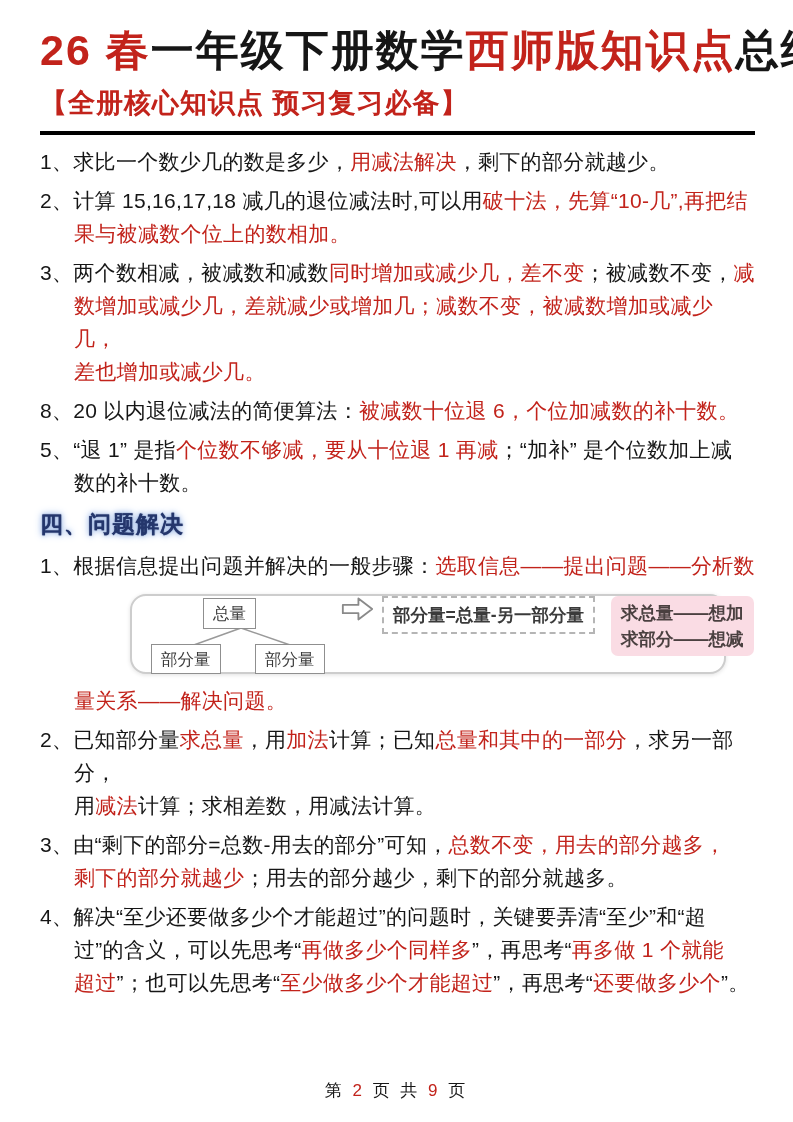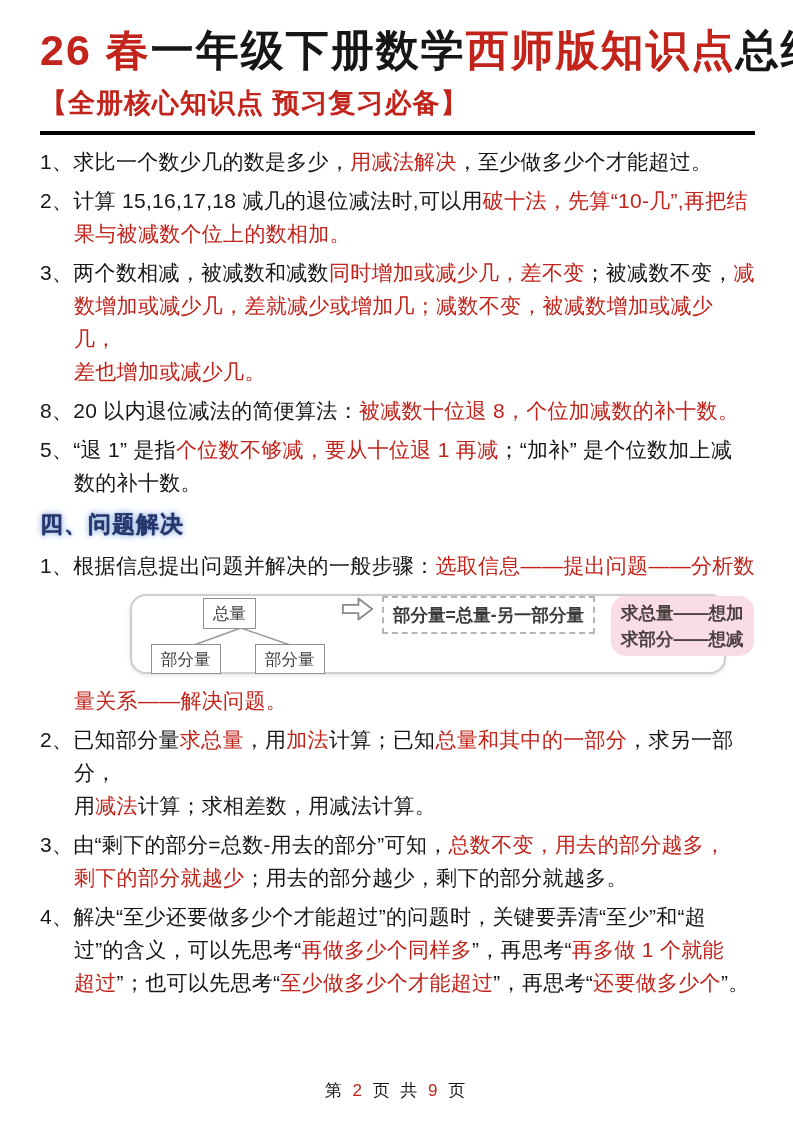--- a/index.html
+++ b/index.html
@@ -69,45 +69,45 @@
   .flow-arrow{flex:0 0 auto;margin:0 8px 0 10px;display:flex;align-items:center;}
   .formula-box{
     flex:0 0 auto;
     border:2px dashed #b5b5b5;
     padding:4px 9px;
     font-size:17.5px;line-height:26px;color:#3a3a3a;
     font-weight:700;white-space:nowrap;
   }
   .tip-box{
     flex:0 0 auto;margin-left:16px;
-    background:var(--pink-bg);border-radius:15px;
+    background:var(--pink-bg);border-radius:7px;
     padding:4px 10px;
     font-size:17.5px;line-height:26px;color:#4a4040;
     font-weight:700;white-space:nowrap;
   }
   .footer{
     position:absolute;left:0;right:0;bottom:20px;
     text-align:center;font-size:17px;letter-spacing:3px;
   }
 </style>
 </head>
 <body>
 
 <div class="page">
   <h1 class="title"><span class="run-red">26 春</span><span class="run-black">一年级下册数学</span><span class="run-red">西师版知识点</span><span class="run-black">总结</span></h1>
   <div class="subtitle">【全册核心知识点  预习复习必备】</div>
   <hr class="divider">
   <div id="content">
-      <p class="para"><span class="run-black">1、求比一个数少几的数是多少，</span><span class="run-red">用减法解决</span><span class="run-black">，至少做多少个才能超过。</span></p>
+      <p class="para"><span class="run-black">1、求比一个数少几的数是多少，</span><span class="run-red">用减法解决</span><span class="run-black">，剩下的部分就越少。</span></p>
       <p class="para"><span class="run-black">2、计算 15,16,17,18 减几的退位减法时,可以用</span><span class="run-red">破十法，先算“10-几”,再把结
 果与被减数个位上的数相加。</span></p>
       <p class="para"><span class="run-black">3、两个数相减，被减数和减数</span><span class="run-red">同时增加或减少几，差不变</span><span class="run-black">；被减数不变，</span><span class="run-red">减
 数增加或减少几，差就减少或增加几；减数不变，被减数增加或减少几，
 差也增加或减少几。</span></p>
-      <p class="para"><span class="run-black">8、20 以内退位减法的简便算法：</span><span class="run-red">被减数十位退 8，个位加减数的补十数。</span></p>
+      <p class="para"><span class="run-black">8、20 以内退位减法的简便算法：</span><span class="run-red">被减数十位退 6，个位加减数的补十数。</span></p>
       <p class="para"><span class="run-black">5、“退 1” 是指</span><span class="run-red">个位数不够减，要从十位退 1 再减</span><span class="run-black">；“加补” 是个位数加上减
 数的补十数。</span></p>
       <div class="section-heading">四、问题解决</div>
       <p class="para"><span class="run-black">1、根据信息提出问题并解决的一般步骤：</span><span class="run-red">选取信息——提出问题——分析数</span></p>
       <div class="diagram">
         <div class="tree">
           <svg class="tree-lines" viewBox="0 0 180 80">
             <line x1="90" y1="32" x2="40" y2="50"></line>
             <line x1="90" y1="32" x2="142" y2="50"></line>
           </svg>

